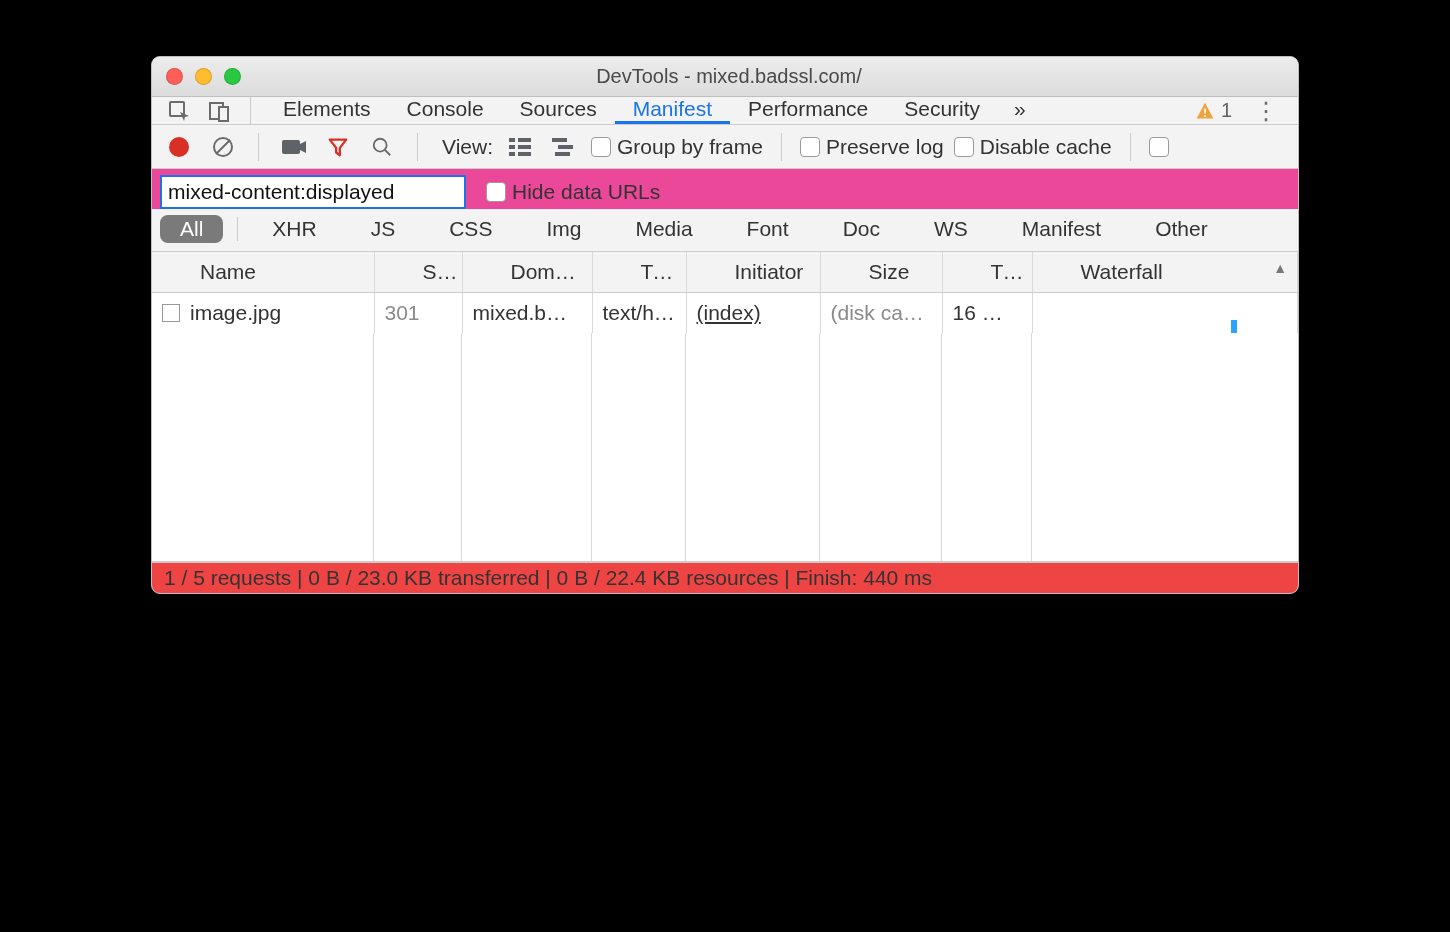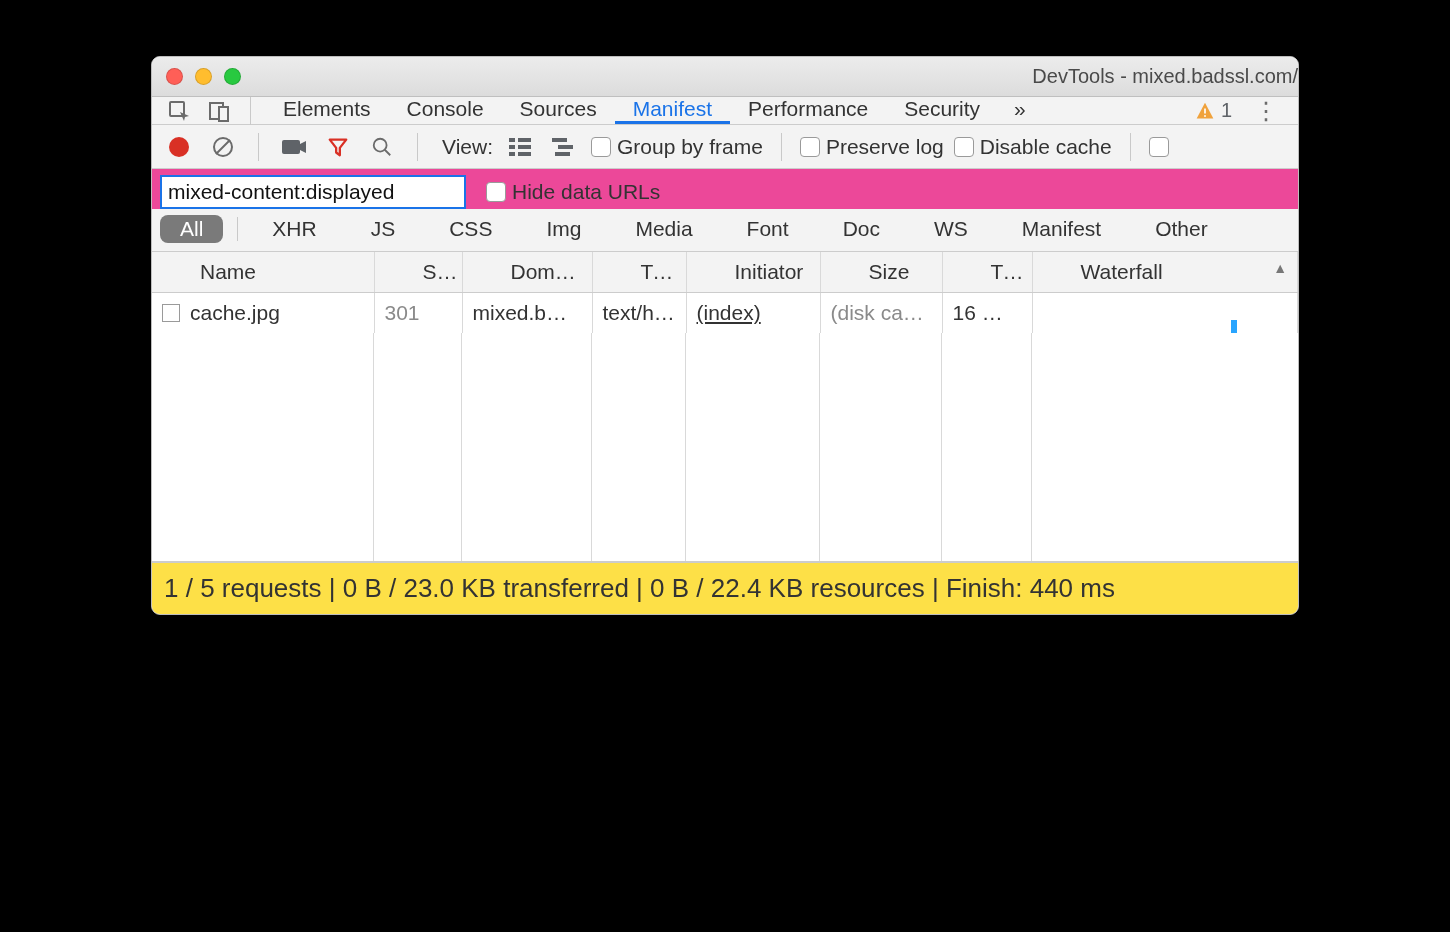--- a/index.html
+++ b/index.html
@@ -27,21 +27,21 @@
     height: 40px;
     background: linear-gradient(#ececec,#dcdcdc);
     border-bottom: 1px solid #bfbfbf;
     display: flex;
     align-items: center;
     position: relative;
   }
   .traffic { display:flex; gap:12px; margin-left:14px; }
   .dot { width:17px; height:17px; border-radius:50%; border:1px solid rgba(0,0,0,.15); }
   .dot.red{background:#ff5f57;} .dot.yellow{background:#ffbd2e;} .dot.green{background:#28c940;}
-  .title { position:absolute; left:8px; right:0; text-align:right; font-size:20px; color:#4a4a4a; pointer-events:none;}
+  .title { position:absolute; left:8px; right:0; text-align:center; font-size:20px; color:#4a4a4a; pointer-events:none;}
   
   .tabs-row{
     height:28px;
     background:#f3f3f3;
     border-bottom:1px solid #ccc;
     display:flex;
     align-items:center;
     padding:0 10px;
     gap:6px;
   }
@@ -111,22 +111,22 @@
   td.time{text-align:right;padding-right:28px;}
   .wf-cell{position:relative;height:100%;}
   .wf-bar{position:absolute;top:7px;height:22px;width:6px;background:#29a5ff;left:77%;}
   .grow{flex:1;background:#fff; border-top:0;}
   .grow-cols{display:grid;height:100%;
     grid-template-columns:222px 88px 130px 94px 134px 122px 90px 1fr;}
   .grow-cols div{border-right:1px solid #d9d9d9;}
   .grow-cols div:last-child{border-right:none;}
   
   .status{
-    height:52px;background:#fde047;display:flex;align-items:center;
-    padding:0 12px;font-size:26px;color:#333;border-top:1px solid #ccc;
+    height:31px;background:#ef4444;display:flex;align-items:center;
+    padding:0 12px;font-size:21px;color:#333;border-top:1px solid #ccc;
   }
 </style>
 </head>
 <body>
 
 <div class="window">
 
   <div class="titlebar">
     <div class="traffic">
       <div class="dot red"></div>
@@ -284,21 +284,21 @@
           <th>Size</th>
           <th>Time</th>
           <th class="sort">Waterfall</th>
         </tr>
       </thead>
       <tbody>
         <tr>
           <td>
             <span class="file-cell">
               <span class="file-chk"></span>
-              <span>cache.jpg</span>
+              <span>image.jpg</span>
             </span>
           </td>
           <td class="muted">301</td>
           <td>mixed.b…</td>
           <td>text/h…</td>
           <td><span class="linkish">(index)</span></td>
           <td class="muted">(disk ca…</td>
           <td class="time">16 ms</td>
           <td>
             <div class="wf-cell">

